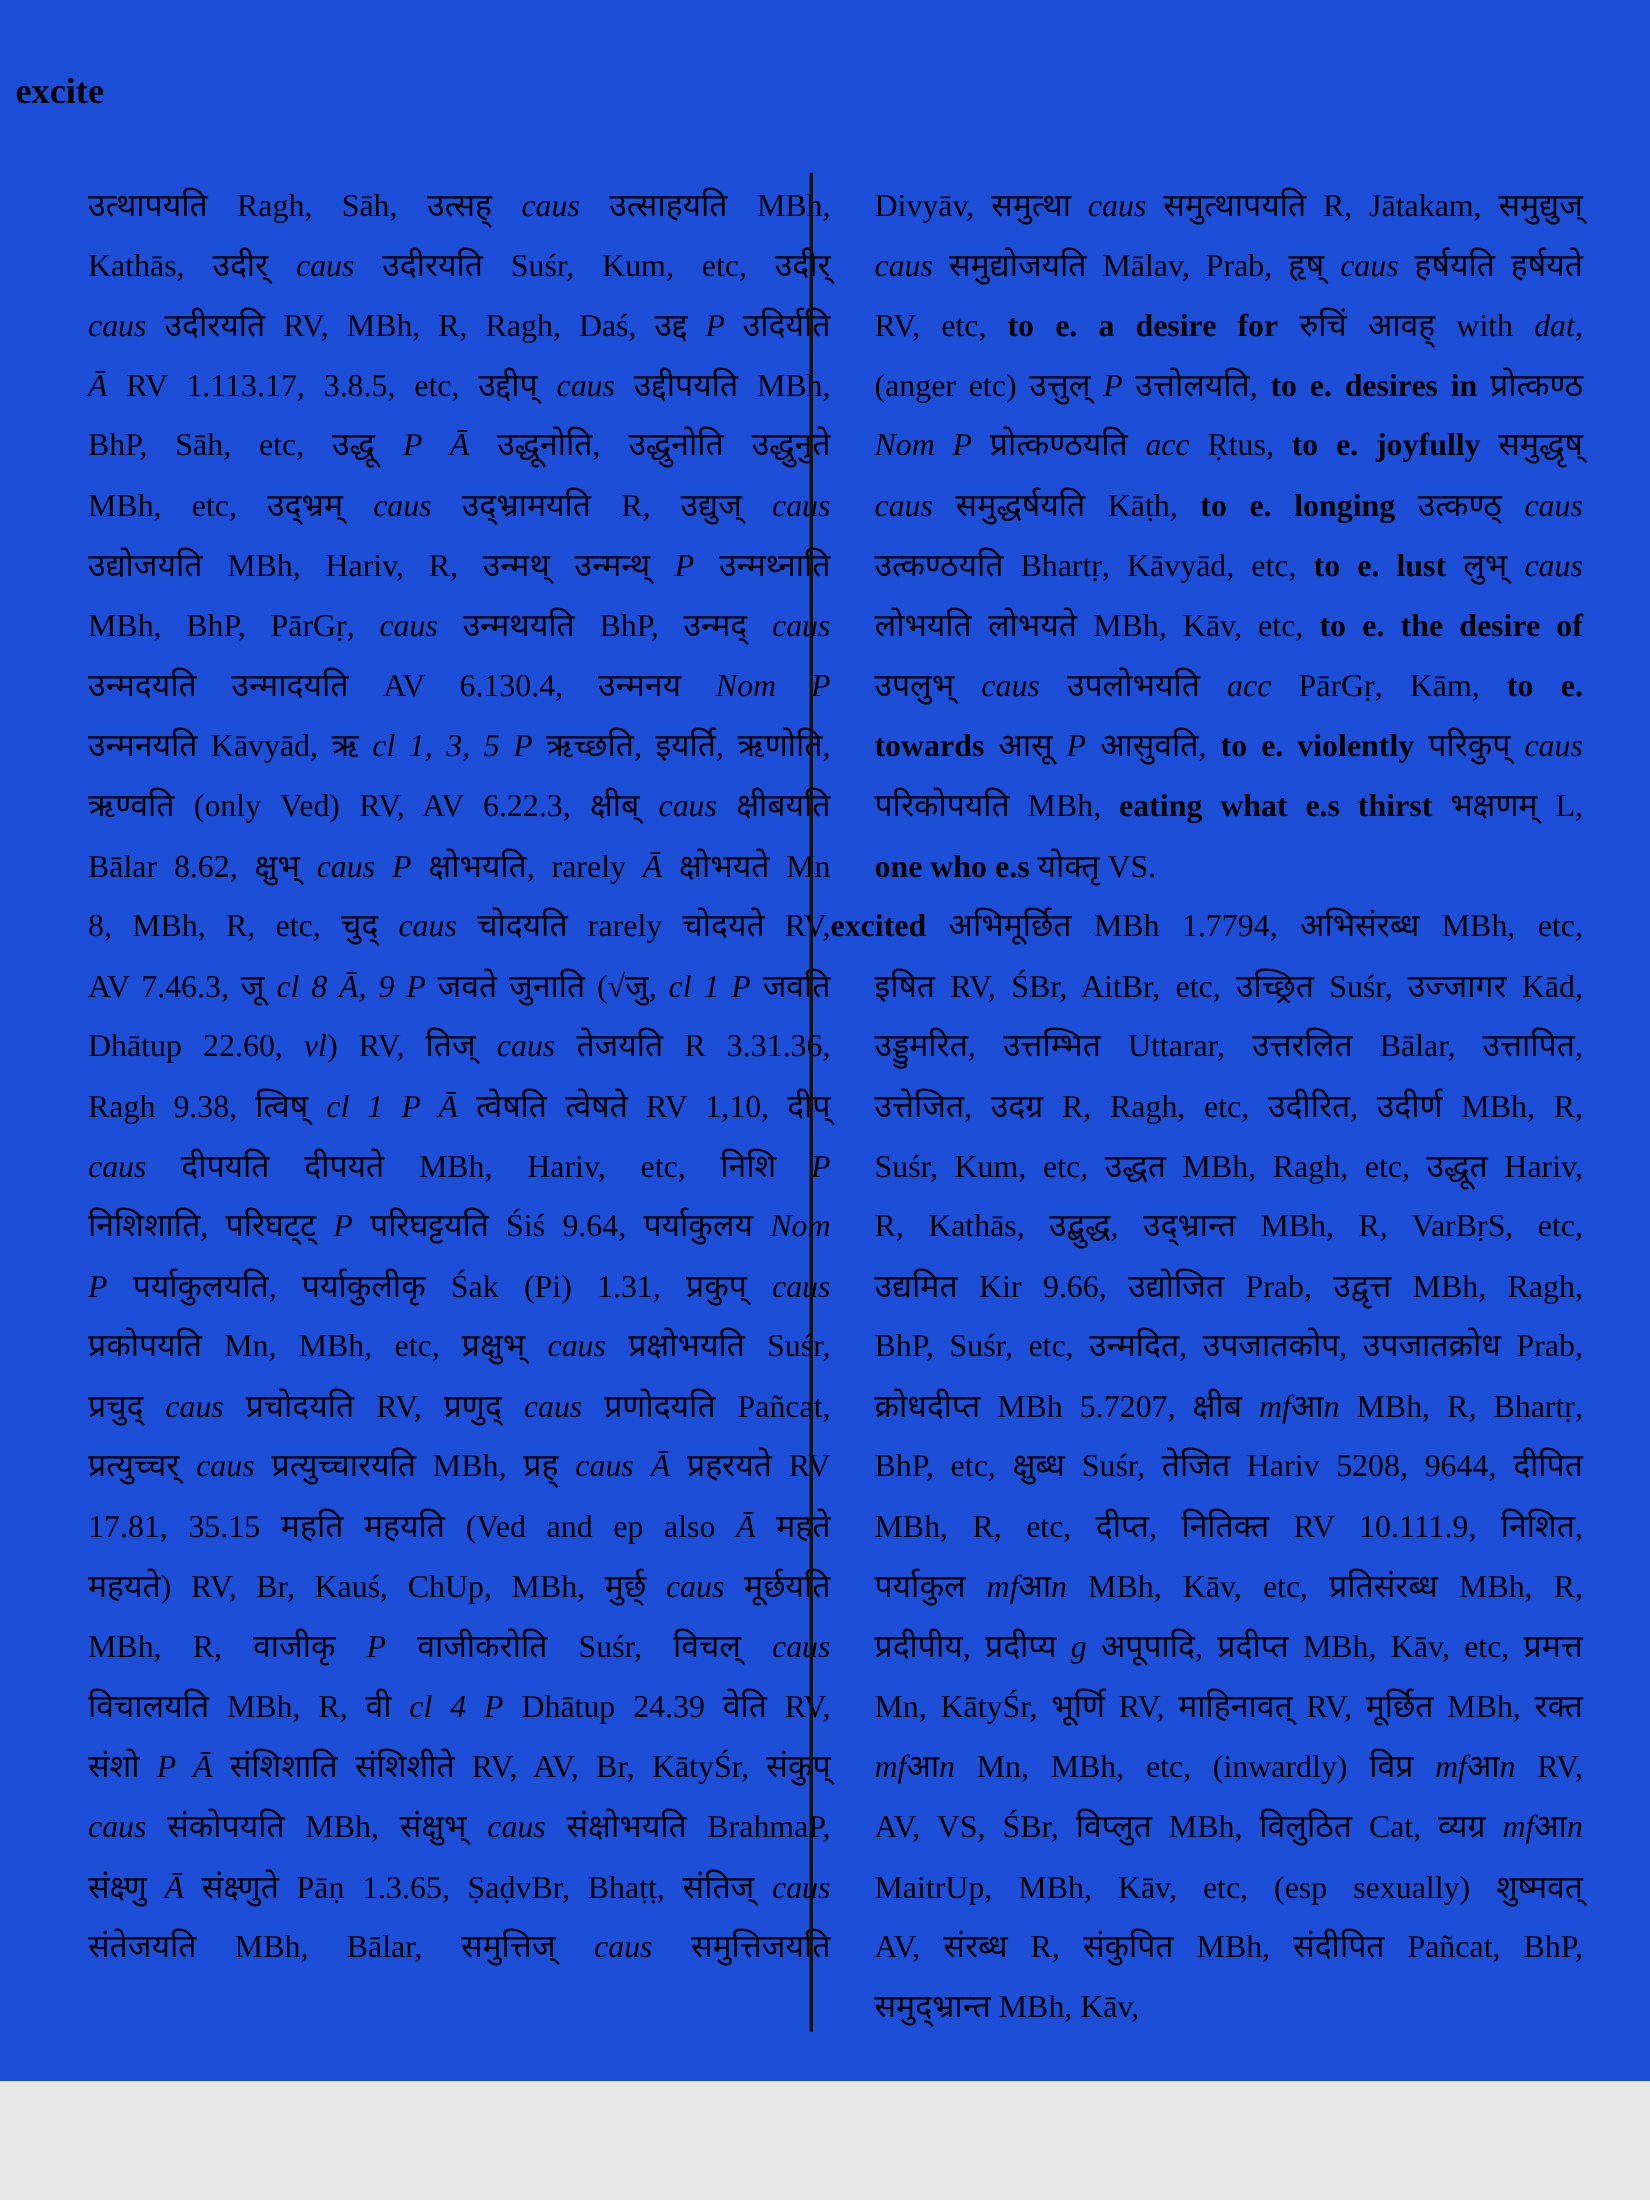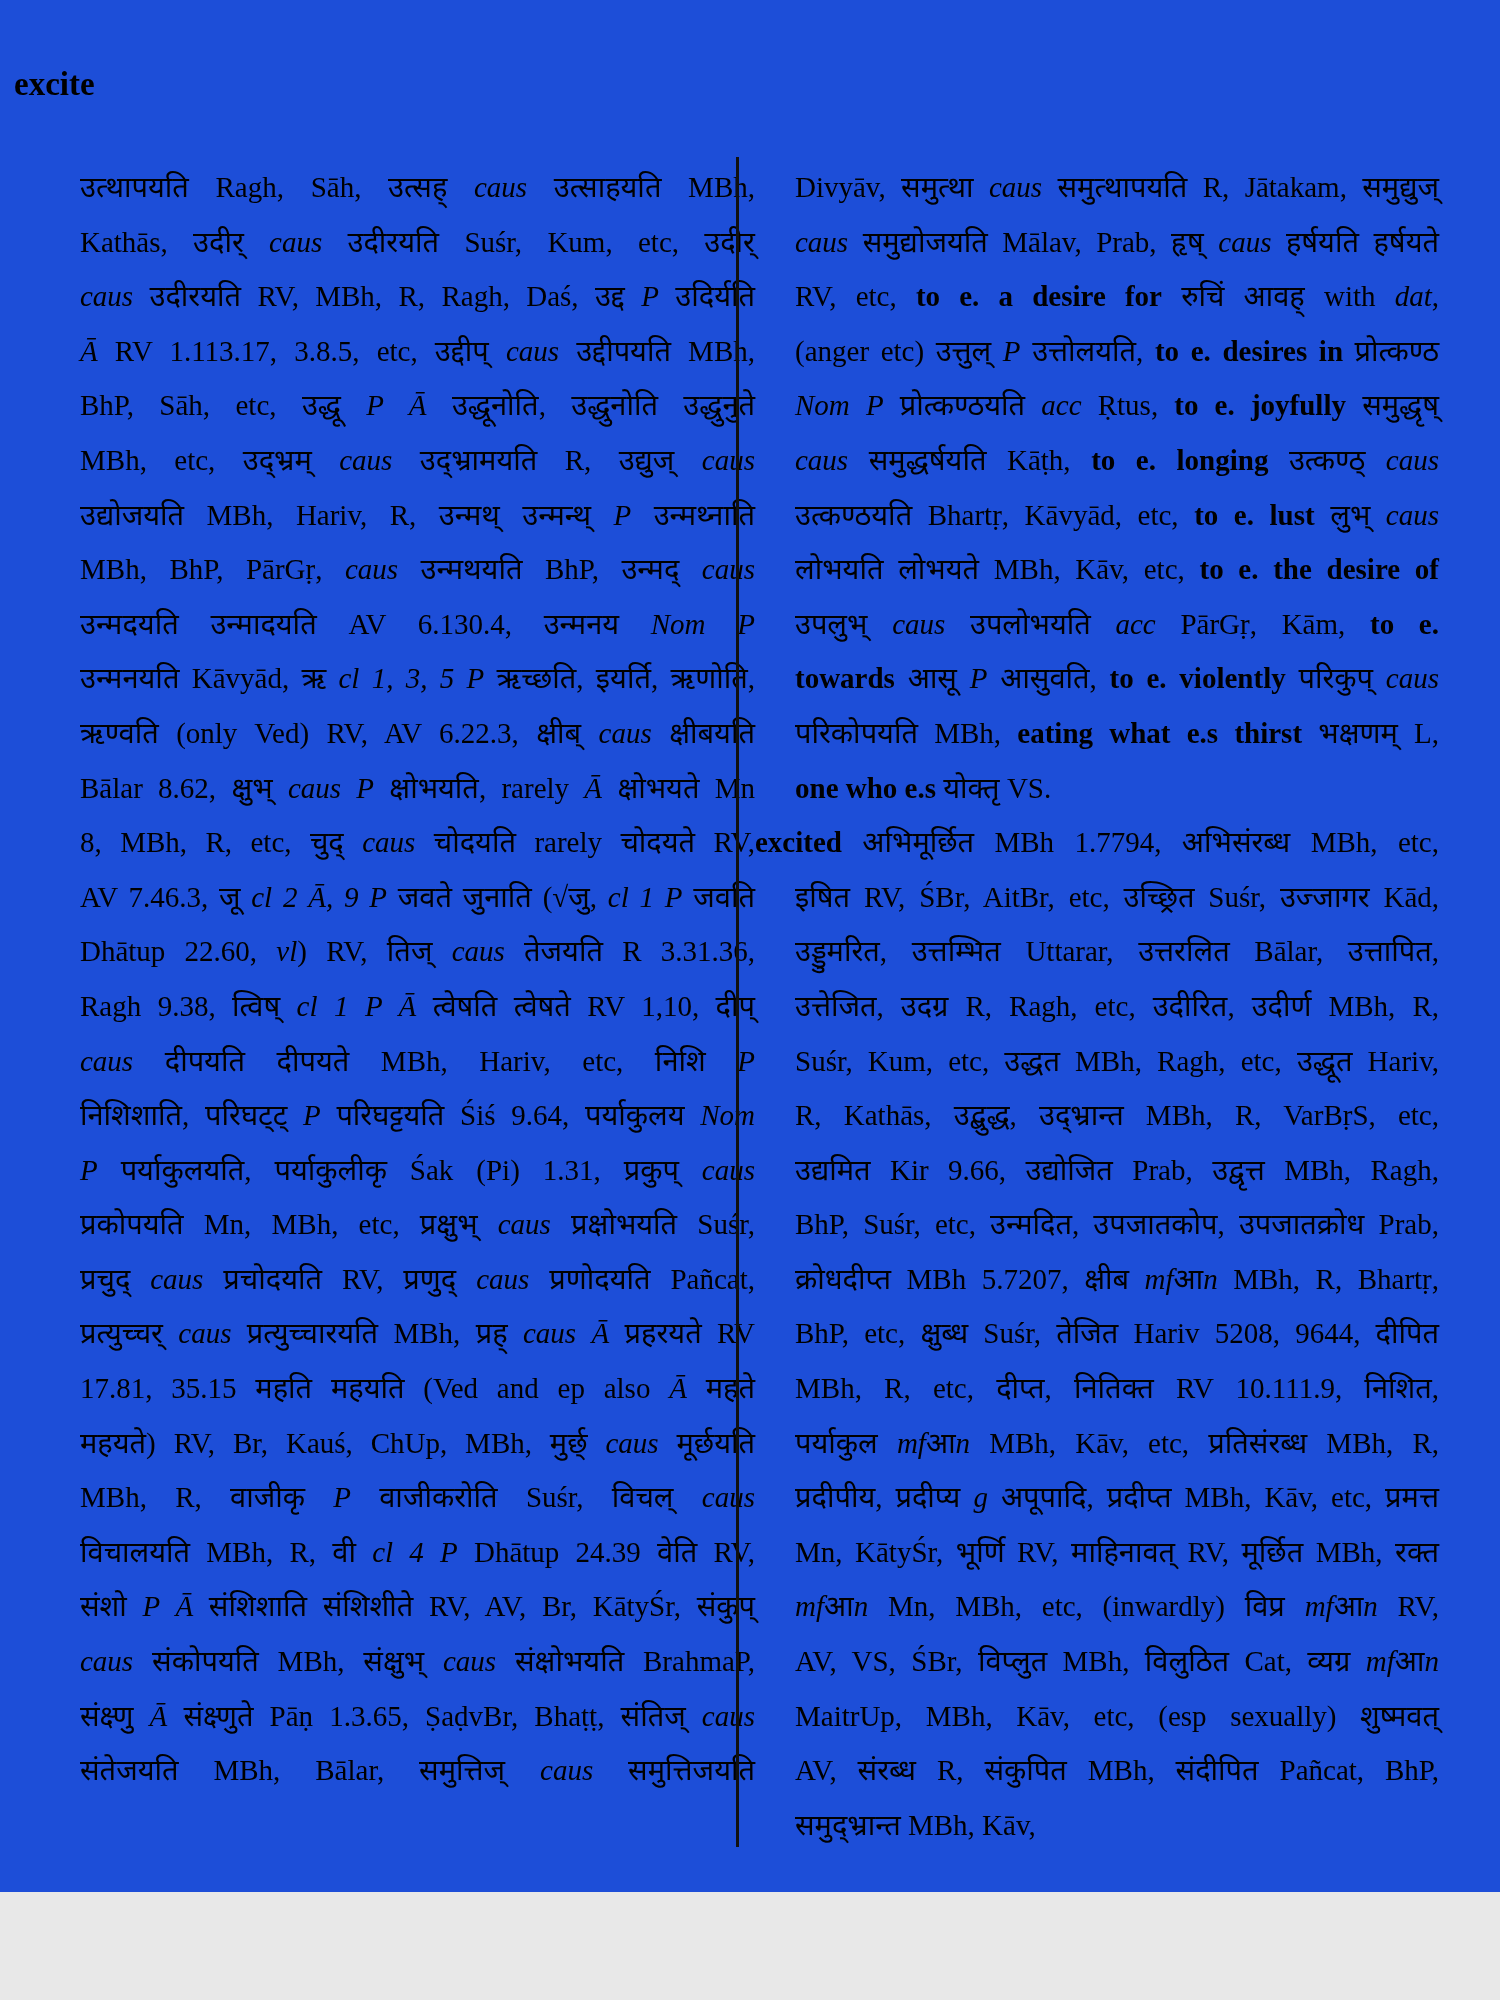--- a/index.html
+++ b/index.html
@@ -66,21 +66,21 @@
       <div class="line"><i>Ā</i> RV 1.113.17, 3.8.5, etc, उद्दीप् <i>caus</i> उद्दीपयति MBh,</div>
       <div class="line">BhP, Sāh, etc, उद्धू <i>P Ā</i> उद्धूनोति, उद्धुनोति उद्धुनुते</div>
       <div class="line">MBh, etc, उद्भ्रम् <i>caus</i> उद्भ्रामयति R, उद्युज् <i>caus</i></div>
       <div class="line">उद्योजयति MBh, Hariv, R, उन्मथ् उन्मन्थ् <i>P</i> उन्मथ्नाति</div>
       <div class="line">MBh, BhP, PārGṛ, <i>caus</i> उन्मथयति BhP, उन्मद् <i>caus</i></div>
       <div class="line">उन्मदयति उन्मादयति AV 6.130.4, उन्मनय <i>Nom P</i></div>
       <div class="line">उन्मनयति Kāvyād, ऋ <i>cl 1, 3, 5 P</i> ऋच्छति, इयर्ति, ऋणोति,</div>
       <div class="line">ऋण्वति (only Ved) RV, AV 6.22.3, क्षीब् <i>caus</i> क्षीबयति</div>
       <div class="line">Bālar 8.62, क्षुभ् <i>caus P</i> क्षोभयति, rarely <i>Ā</i> क्षोभयते Mn</div>
       <div class="line">8, MBh, R, etc, चुद् <i>caus</i> चोदयति rarely चोदयते RV,</div>
-      <div class="line">AV 7.46.3, जू <i>cl 2 Ā, 9 P</i> जवते जुनाति (√जु, <i>cl 1 P</i> जवति</div>
+      <div class="line">AV 7.46.3, जू <i>cl 8 Ā, 9 P</i> जवते जुनाति (√जु, <i>cl 1 P</i> जवति</div>
       <div class="line">Dhātup 22.60, <i>vl</i>) RV, तिज् <i>caus</i> तेजयति R 3.31.36,</div>
       <div class="line">Ragh 9.38, त्विष् <i>cl 1 P Ā</i> त्वेषति त्वेषते RV 1,10, दीप्</div>
       <div class="line"><i>caus</i> दीपयति दीपयते MBh, Hariv, etc, निशि <i>P</i></div>
       <div class="line">निशिशाति, परिघट्ट् <i>P</i> परिघट्टयति Śiś 9.64, पर्याकुलय <i>Nom</i></div>
       <div class="line"><i>P</i> पर्याकुलयति, पर्याकुलीकृ Śak (Pi) 1.31, प्रकुप् <i>caus</i></div>
       <div class="line">प्रकोपयति Mn, MBh, etc, प्रक्षुभ् <i>caus</i> प्रक्षोभयति Suśr,</div>
       <div class="line">प्रचुद् <i>caus</i> प्रचोदयति RV, प्रणुद् <i>caus</i> प्रणोदयति Pañcat,</div>
       <div class="line">प्रत्युच्चर् <i>caus</i> प्रत्युच्चारयति MBh, प्रह् <i>caus Ā</i> प्रहरयते RV</div>
       <div class="line">17.81, 35.15 महति महयति (Ved and ep also <i>Ā</i> महते</div>
       <div class="line">महयते) RV, Br, Kauś, ChUp, MBh, मुर्छ् <i>caus</i> मूर्छयति</div>

